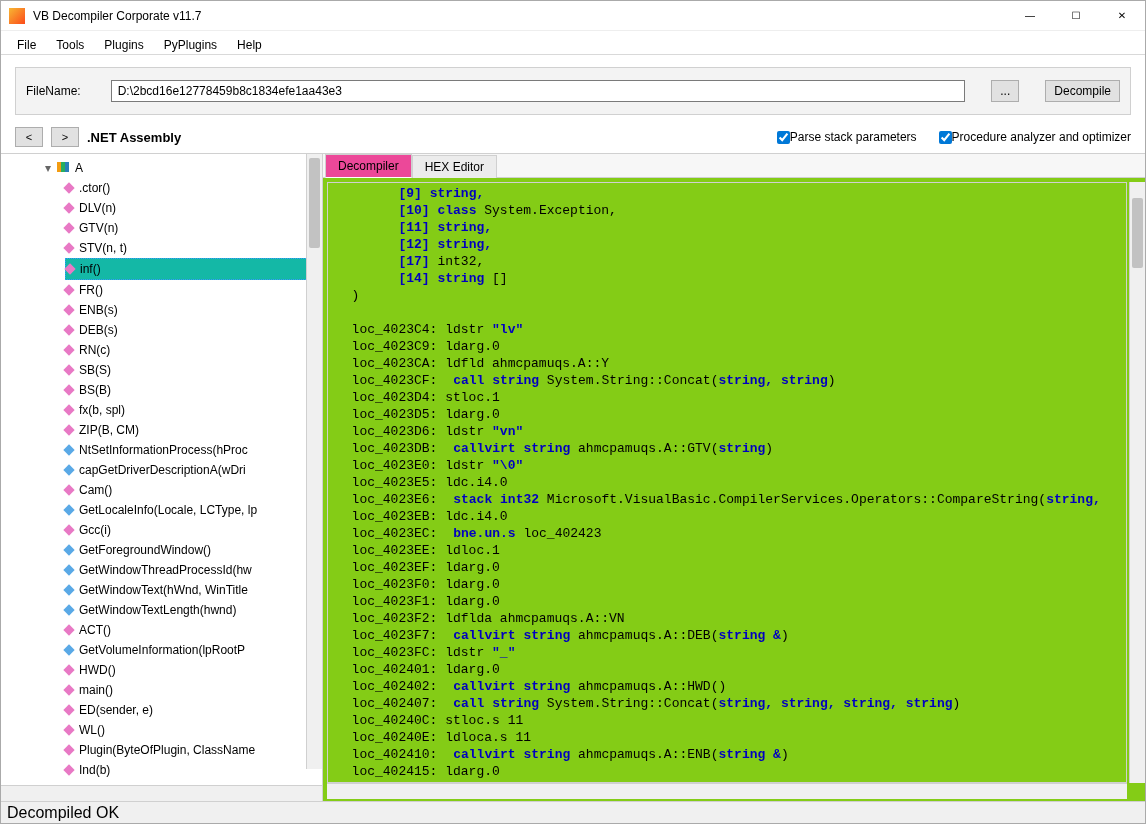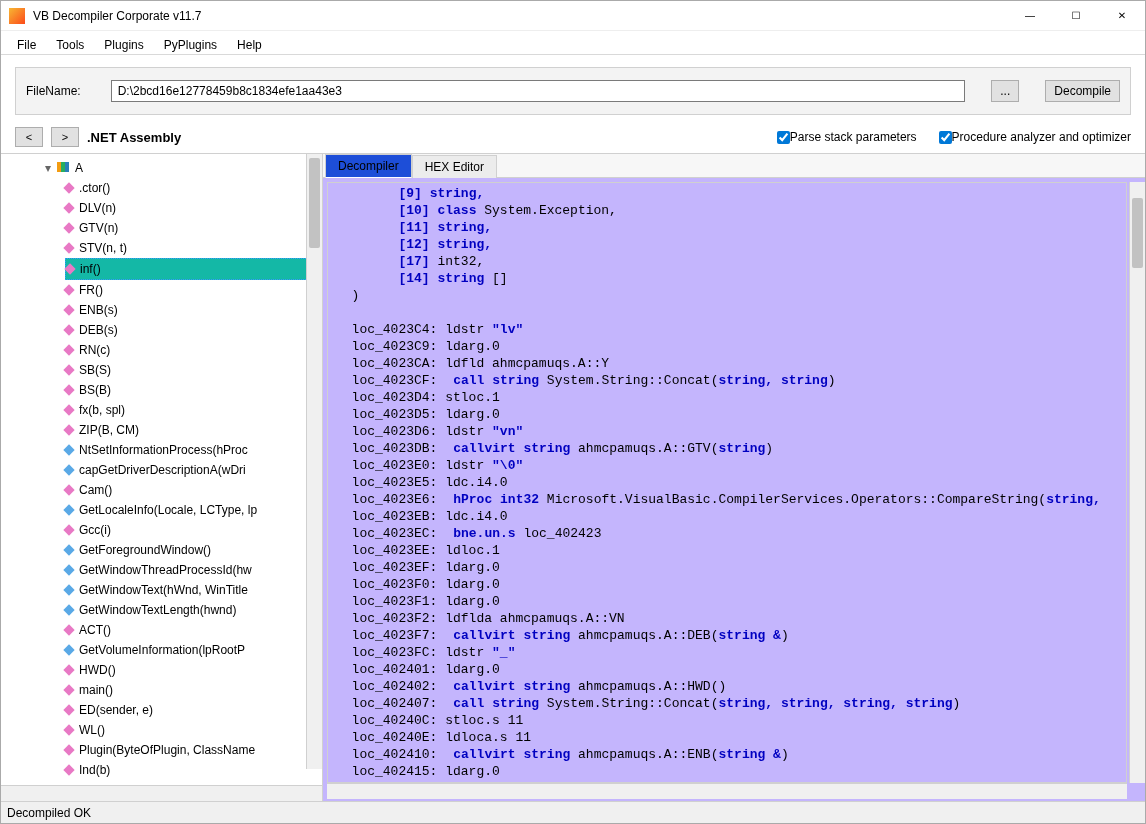--- a/index.html
+++ b/index.html
@@ -188,27 +188,27 @@
   padding:4px 12px;
   font-size:12px;
   border:1px solid #d0d0d0;
   border-bottom:none;
   background:#ececec;
   cursor:pointer;
   position:relative;
   top:1px;
 }
 .tab.active {
-  background:#1d4ed8;
+  background:#ec4899;
   border-bottom:1px solid #fff;
 }
 .code-body {
   flex:1;
   position:relative;
-  background:#c4b5fd;
+  background:#84cc16;
   overflow:hidden;
 }
 .code-inner {
   position:absolute;
   left:4px; right:18px; top:4px; bottom:18px;
   border:1px solid #d0d0d0;
   font-family: Consolas,"Courier New",monospace;
   font-size:13px;
   line-height:17px;
   padding:2px 8px;
@@ -230,21 +230,21 @@
 }
 .cthumb-v { position:absolute; left:2px; right:2px; top:16px; height:70px; background:#c2c2c2; border-radius:2px; }
 
 .statusbar {
   height:22px;
   border-top:1px solid #d0d0d0;
   background:#f0f0f0;
   display:flex;
   align-items:center;
   padding:0 6px;
-  font-size:12px;
+  font-size:16px;
 }
 </style>
 </head>
 <body>
 
 <div class="titlebar">
   <div class="app-icon"></div>
   <div class="title">VB Decompiler Corporate v11.7</div>
   <div class="win-controls">
     <div class="win-btn">—</div>
@@ -345,21 +345,21 @@
   loc_4023C4: ldstr <span class="c-str">"lv"</span>
   loc_4023C9: ldarg.0
   loc_4023CA: ldfld ahmcpamuqs.A::Y
   loc_4023CF: <span class="c-call">call string</span> System.String::Concat(<span class="c-kw">string, string</span>)
   loc_4023D4: stloc.1
   loc_4023D5: ldarg.0
   loc_4023D6: ldstr <span class="c-str">"vn"</span>
   loc_4023DB: <span class="c-call">callvirt string</span> ahmcpamuqs.A::GTV(<span class="c-kw">string</span>)
   loc_4023E0: ldstr <span class="c-str">"\0"</span>
   loc_4023E5: ldc.i4.0
-  loc_4023E6: <span class="c-call">hProc int32</span> Microsoft.VisualBasic.CompilerServices.Operators::CompareString(<span class="c-kw">string,</span>
+  loc_4023E6: <span class="c-call">stack int32</span> Microsoft.VisualBasic.CompilerServices.Operators::CompareString(<span class="c-kw">string,</span>
   loc_4023EB: ldc.i4.0
   loc_4023EC: <span class="c-call">bne.un.s</span> loc_402423
   loc_4023EE: ldloc.1
   loc_4023EF: ldarg.0
   loc_4023F0: ldarg.0
   loc_4023F1: ldarg.0
   loc_4023F2: ldflda ahmcpamuqs.A::VN
   loc_4023F7: <span class="c-call">callvirt string</span> ahmcpamuqs.A::DEB(<span class="c-kw">string &amp;</span>)
   loc_4023FC: ldstr <span class="c-str">"_"</span>
   loc_402401: ldarg.0

